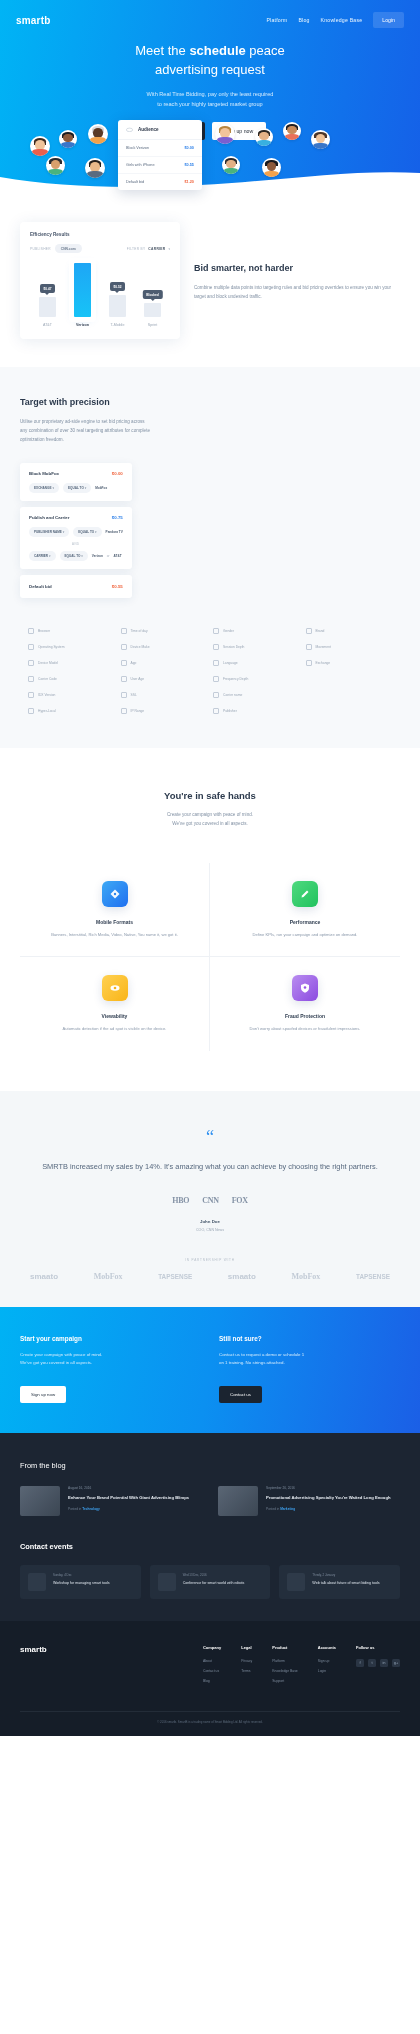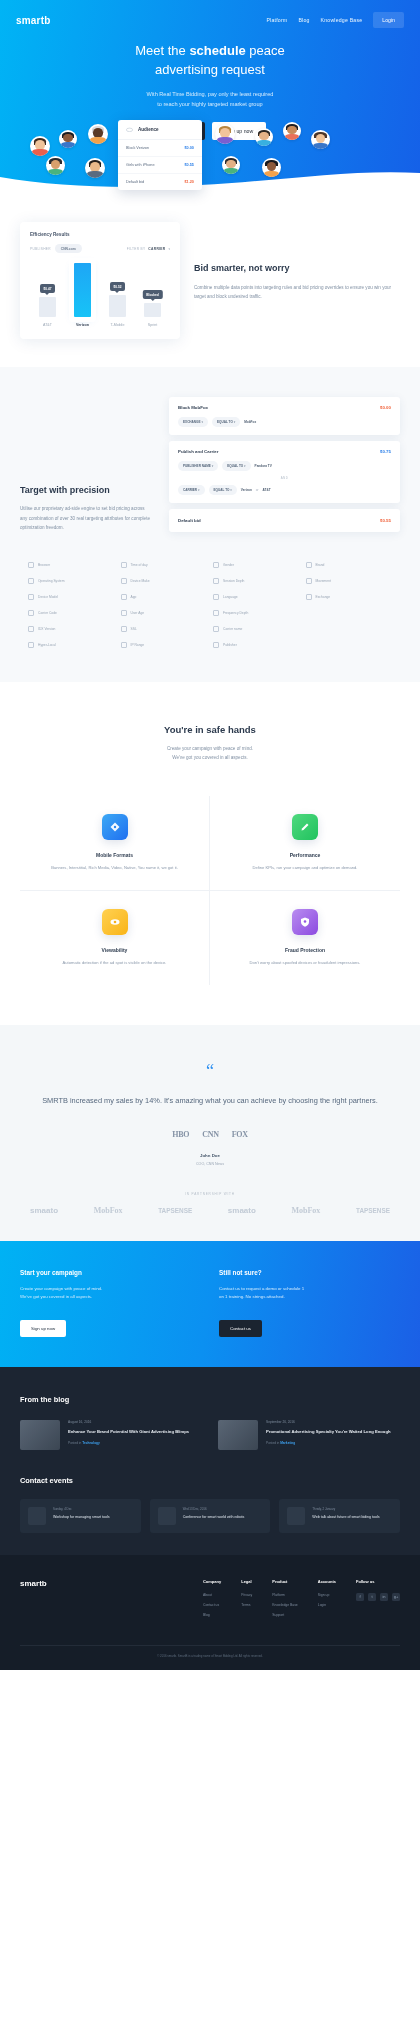--- a/index.html
+++ b/index.html
@@ -130,21 +130,21 @@
   }
   .bar-label { font-size: 3.6px; color: #9aa6b5; margin-top: 6px; }
   .bar-label.on { color: #303c4d; font-weight: 700; }
 
   .chart-copy { flex: 1; padding-top: 4px; }
   .h2 { font-size: 9px; font-weight: 700; color: #2c3a4d; margin-bottom: 8px; line-height: 1.3; }
   .p { font-size: 4.6px; line-height: 2.0; color: #8190a3; }
 
   
   .sec-target { background: #f7f9fb; padding: 30px 20px 34px 20px; }
-  .target-top { display: flex; align-items: flex-end; gap: 19px; }
+  .target-top { display: flex; align-items: flex-start; gap: 19px; flex-direction: column; }
   .target-copy { width: 130px; }
   .bid-stack { flex: 1; display: flex; flex-direction: column; gap: 6px; }
   .bid-card {
     background: #fff; border-radius: 3px; box-shadow: 0 2px 10px rgba(20,60,120,.08);
     padding: 8px 9px;
   }
   .bid-head { display: flex; align-items: center; justify-content: space-between; margin-bottom: 7px; }
   .bid-name { font-size: 4.4px; font-weight: 700; color: #2f3d50; }
   .bid-price { font-size: 4.4px; font-weight: 700; }
   .chips { display: flex; align-items: center; gap: 4px; flex-wrap: nowrap; }
@@ -224,21 +224,21 @@
     background: #fff; color: #22303f; border: none; cursor: pointer;
     font-size: 4.4px; padding: 6px 11px; border-radius: 2px;
   }
   .btn-ink {
     background: #1b2430; color: #fff; border: none; cursor: pointer;
     font-size: 4.4px; padding: 6px 11px; border-radius: 2px;
   }
 
   
   .sec-blog { background: #1c2532; padding: 28px 20px 22px 20px; }
-  .blog-h { font-size: 7.4px; font-weight: 700; color: #fff; margin-bottom: 16px; }
+  .blog-h { font-size: 7.4px; font-weight: 400; color: #fff; margin-bottom: 16px; }
   .blog-grid { display: grid; grid-template-columns: 1fr 1fr; gap: 16px; }
   .blog-item { display: flex; gap: 8px; }
   .blog-thumb {
     width: 40px; height: 30px; border-radius: 2px; flex: 0 0 auto;
     background: linear-gradient(135deg, #5a6675, #3b4653);
   }
   .blog-date { font-size: 3.2px; color: #7d8b9c; margin-bottom: 4px; }
   .blog-title { font-size: 4.2px; color: #e9eef4; line-height: 1.75; font-weight: 700; }
   .blog-meta { font-size: 3.2px; color: #6f7e90; margin-top: 6px; }
   .blog-meta b { color: #3ea2f0; }
@@ -448,21 +448,21 @@
             <div class="bar-wrap">
               <div class="bar idle" style="height:14px"></div>
               <div class="tip" style="bottom:18px">Blocked</div>
             </div>
             <div class="bar-label">Sprint</div>
           </div>
         </div>
       </div>
 
       <div class="chart-copy">
-        <div class="h2">Bid smarter, not worry</div>
+        <div class="h2">Bid smarter, not harder</div>
         <div class="p">Combine multiple data points into targeting rules and bid pricing overrides to ensure you win your target and block undesired traffic.</div>
       </div>
     </div>
   </section>
 
   <section class="sec-target">
     <div class="target-top">
       <div class="target-copy">
         <div class="h2">Target with precision</div>
         <div class="p">Utilise our proprietary ad-side engine to set bid pricing across any combination of over 30 real targeting attributes for complete optimization freedom.</div>

